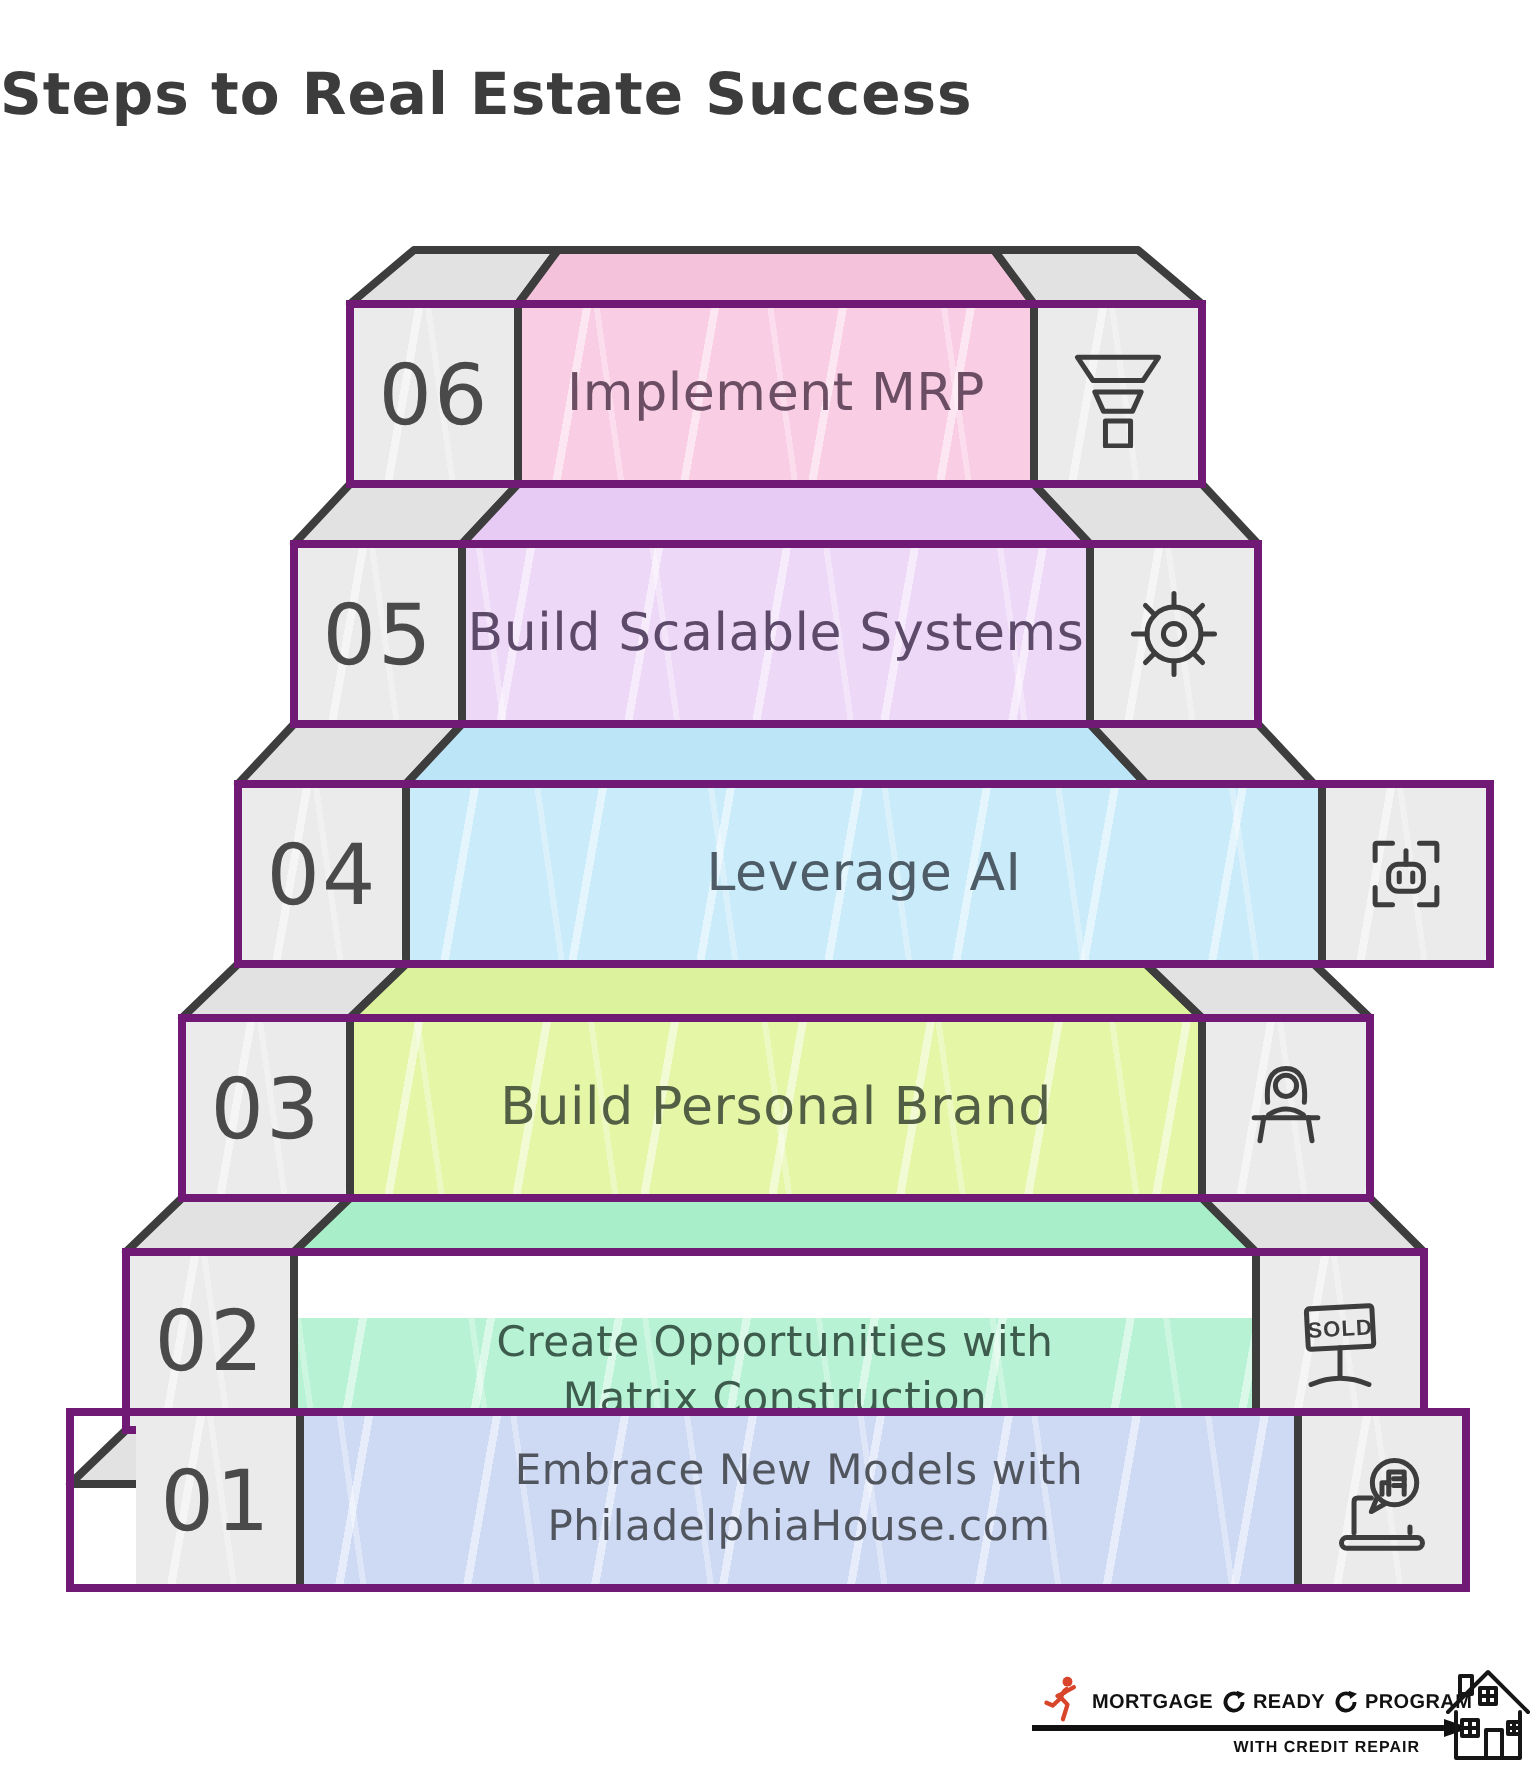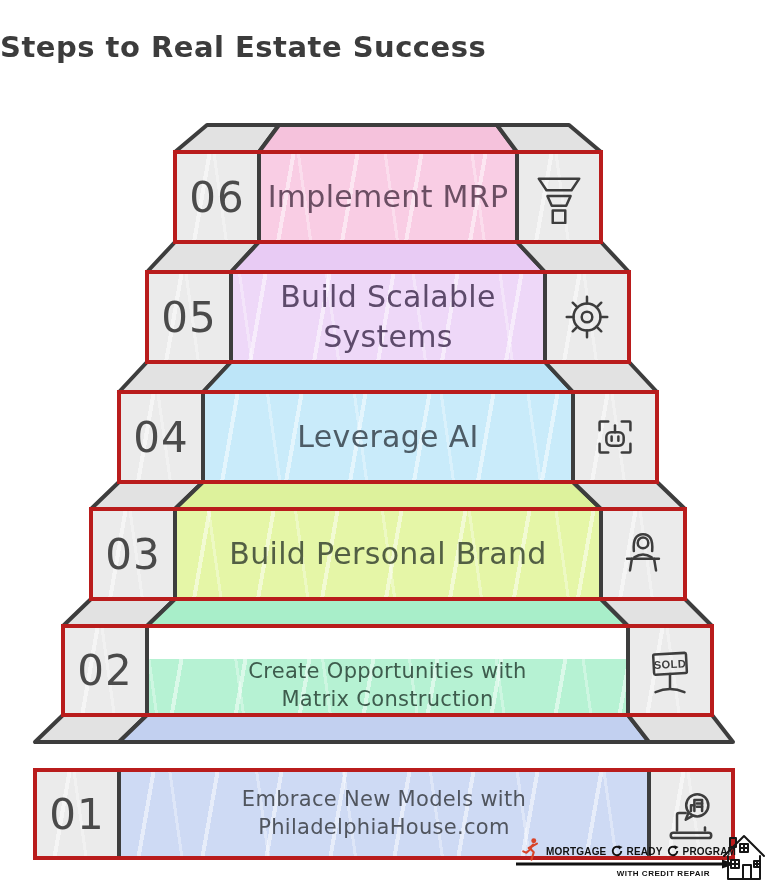--- a/index.html
+++ b/index.html
@@ -12,42 +12,42 @@
     position:absolute;top:30px;left:0;width:100%;
     text-align:left;font-size:29px;font-weight:800;color:#3c3c3c;
     letter-spacing:.5px;z-index:3;
   }
   svg.topfaces{position:absolute;left:0;top:0;z-index:1;}
   svg.topfaces polygon{stroke:#3d3d3d;stroke-width:4;stroke-linejoin:round;}
   .tf-gray{fill:#e2e2e2;}
 
   .step-front{
     position:absolute;display:flex;box-sizing:border-box;
-    border:4px solid #b91c1c;z-index:2;
+    border:4px solid #701a75;z-index:2;
   }
   .sf6{left:173px;top:150px;width:430px;height:94px;}
   .sf5{left:145px;top:270px;width:486px;height:94px;}
-  .sf4{left:117px;top:390px;width:542px;height:94px;}
+  .sf4{left:117px;top:390px;width:630px;height:94px;}
   .sf3{left:89px; top:507px;width:598px;height:94px;}
   .sf2{left:61px; top:624px;width:653px;height:93px;}
-  .sf1{left:33px; top:768px;width:702px;height:92px;}
+  .sf1{left:33px; top:704px;width:702px;height:92px;padding-left:31px;}
 
   .cell{display:flex;align-items:center;justify-content:center;box-sizing:border-box;}
   .streak{
     background-image:
       repeating-linear-gradient(100deg, rgba(255,255,255,0) 0 30px, rgba(255,255,255,.5) 30px 34px, rgba(255,255,255,0) 34px 63px),
       repeating-linear-gradient(262deg, rgba(255,255,255,0) 0 41px, rgba(255,255,255,.32) 41px 44px, rgba(255,255,255,0) 44px 86px);
   }
   .cell-num{
     width:84px;border-right:4px solid #3d3d3d;background-color:#ebebeb;
     font-size:42px;color:#4a4a4a;letter-spacing:1px;flex:none;
   }
   .cell-icon{width:84px;border-left:4px solid #3d3d3d;background-color:#ebebeb;flex:none;}
   .cell-label{
-    flex:1;font-size:30px;font-weight:500;text-align:center;
+    flex:1;font-size:26px;font-weight:500;text-align:center;
     white-space:pre-line;line-height:1.32;letter-spacing:.3px;
   }
   .cell-label.two-line{font-size:21px;}
 
   .icon-svg{stroke:#3d3d3d;stroke-width:2.6;fill:none;stroke-linecap:round;stroke-linejoin:round;}
   .icon-svg text{stroke:none;fill:#3d3d3d;font-weight:700;font-family:"Liberation Sans",sans-serif;}
 
   
   .footer{position:absolute;left:514px;top:832px;width:252px;height:55px;z-index:3;}
   .runner{position:absolute;left:6px;top:5px;}

